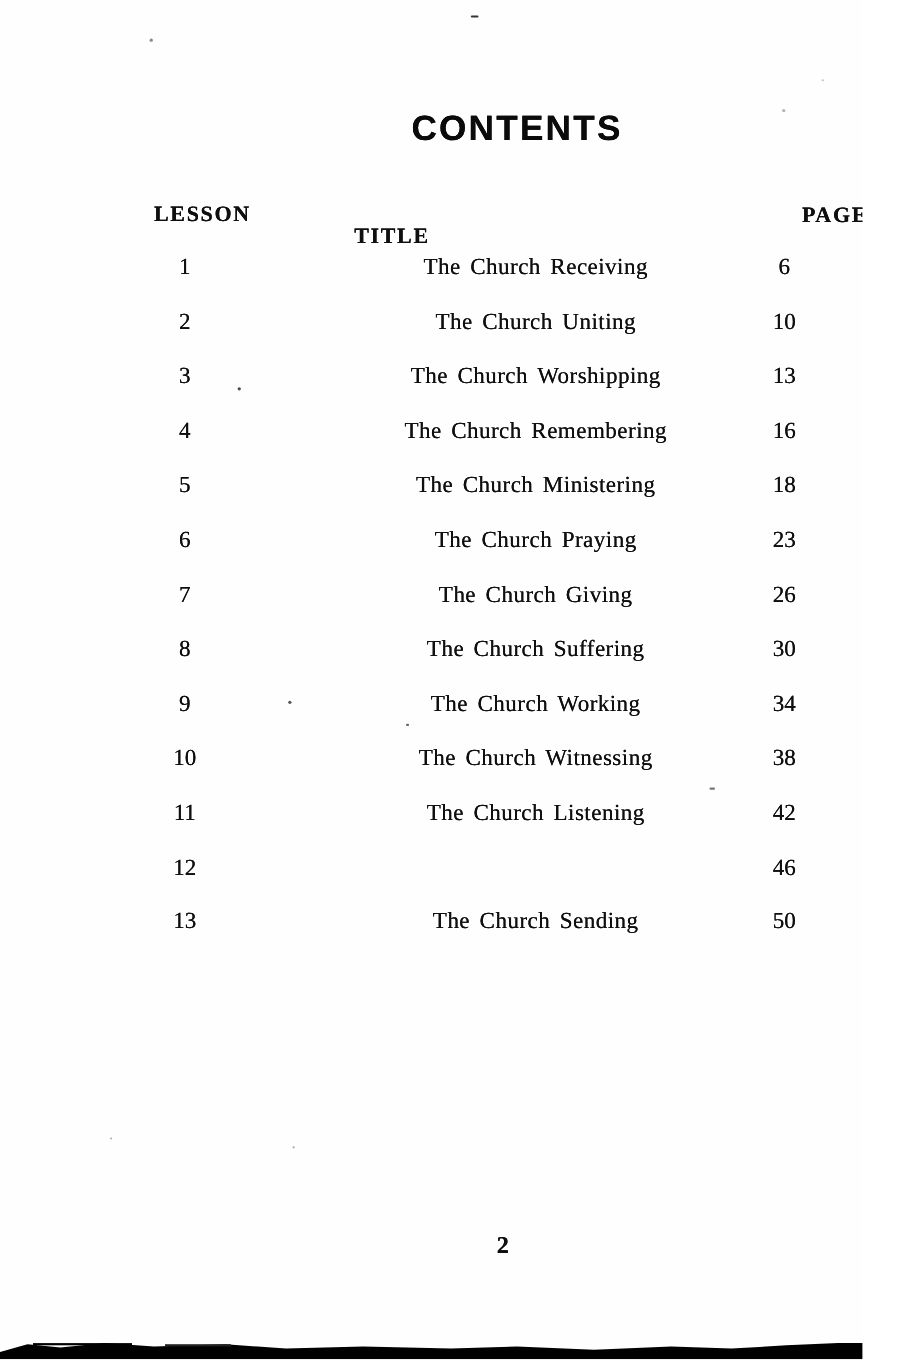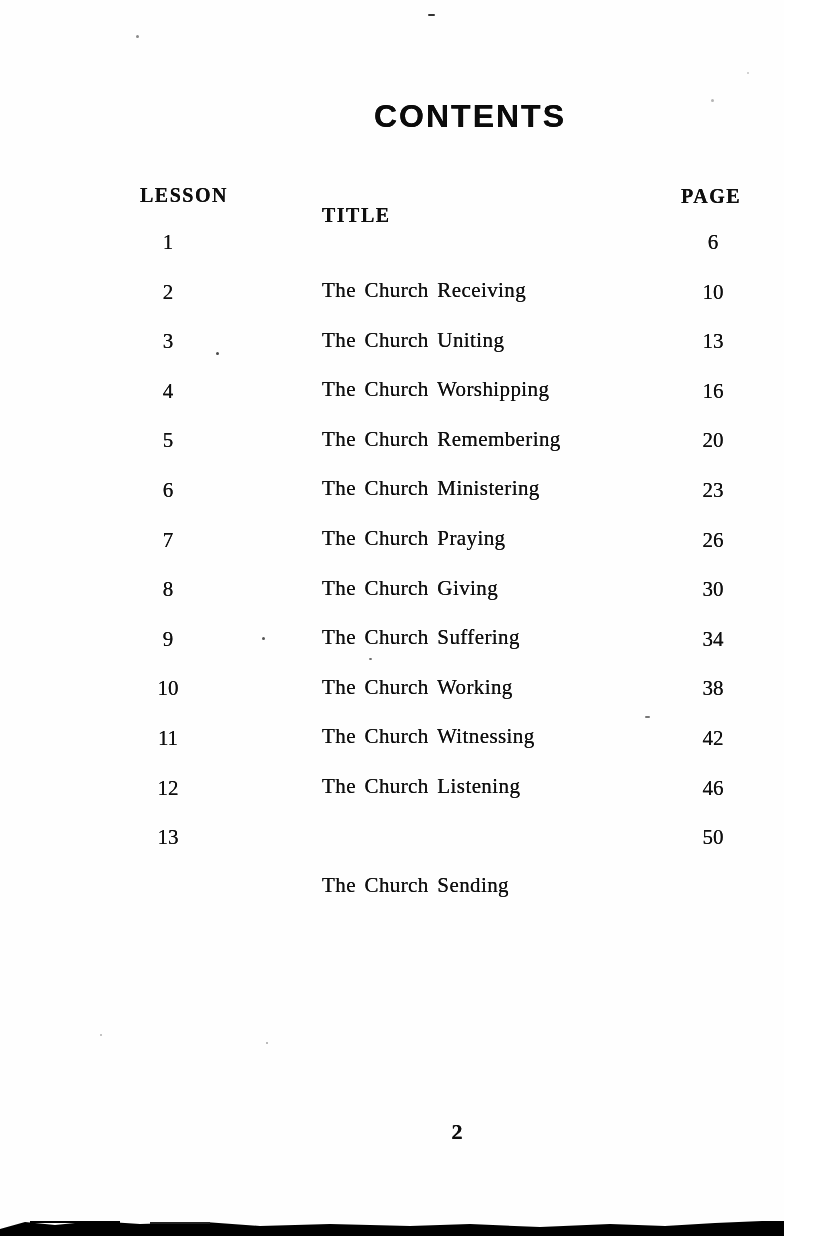--- a/index.html
+++ b/index.html
@@ -40,33 +40,33 @@
   .toc-header {
     position: relative;
     height: 46px;
     font-weight: bold;
     font-size: 20px;
     letter-spacing: 1.5px;
     text-shadow: 0 0 0.4px #000;
   }
   .hdr-lesson { position: absolute; left: 0; top: 0; text-align: right; }
   .hdr-title  { position: absolute; left: 182px; top: 0; margin-top: 20px; }
-  .hdr-page   { position: absolute; left: 541px; top: 1px; }
+  .hdr-page   { position: absolute; left: 589px; top: 1px; }
   .toc-rows { position: relative; }
   .toc-row {
     display: grid;
     grid-template-columns: 56px 126px 330px 30px 62px;
     height: 49.6px;
     align-items: start;
     font-size: 21px;
     line-height: 25px;
     text-shadow: 0 0 0.35px #111;
   }
   .cell-lesson { grid-column: 1; text-align: center; }
-  .cell-title  { grid-column: 3; text-align: left; letter-spacing: 0.4px; word-spacing: 3px; white-space: nowrap; margin-top: 48px; }
+  .cell-title  { grid-column: 3; text-align: center; letter-spacing: 0.4px; word-spacing: 3px; white-space: nowrap; }
   .cell-page   { grid-column: 5; text-align: center; }
   
   .footer-pagenum {
     position: absolute;
     top: 1119px;
     left: 457px;
     transform: translateX(-50%);
     font-size: 22px;
     font-weight: bold;
     text-shadow: 0 0 0.5px #000;
@@ -114,21 +114,21 @@
       <span class="cell-page">13</span>
     </div>
         <div class="toc-row">
       <span class="cell-lesson">4</span>
       <span class="cell-title">The Church Remembering</span>
       <span class="cell-page">16</span>
     </div>
         <div class="toc-row">
       <span class="cell-lesson">5</span>
       <span class="cell-title">The Church Ministering</span>
-      <span class="cell-page">20</span>
+      <span class="cell-page">18</span>
     </div>
         <div class="toc-row">
       <span class="cell-lesson">6</span>
       <span class="cell-title">The Church Praying</span>
       <span class="cell-page">23</span>
     </div>
         <div class="toc-row">
       <span class="cell-lesson">7</span>
       <span class="cell-title">The Church Giving</span>
       <span class="cell-page">26</span>

